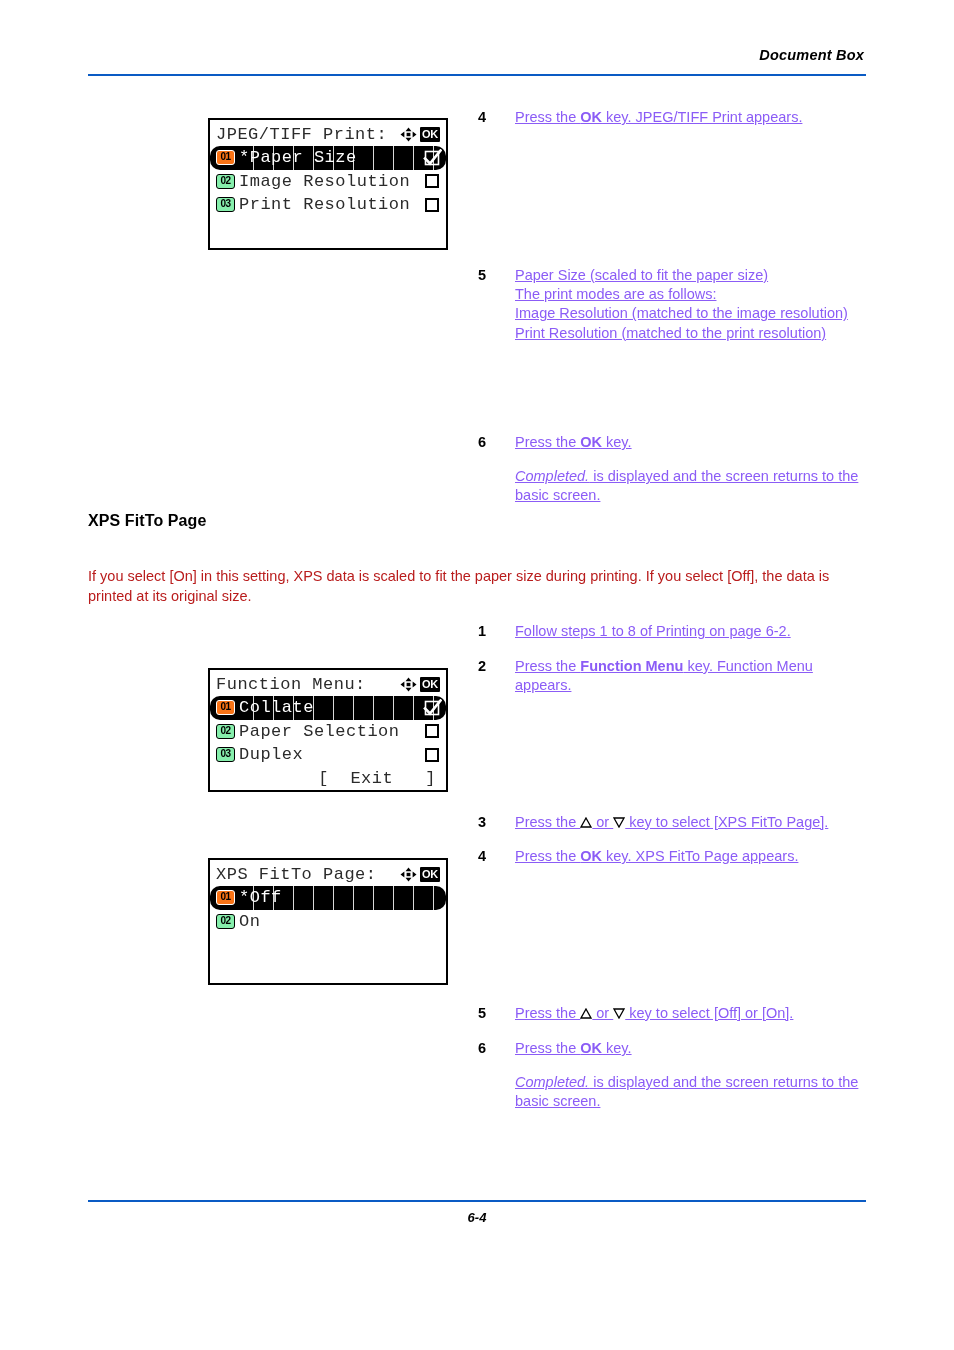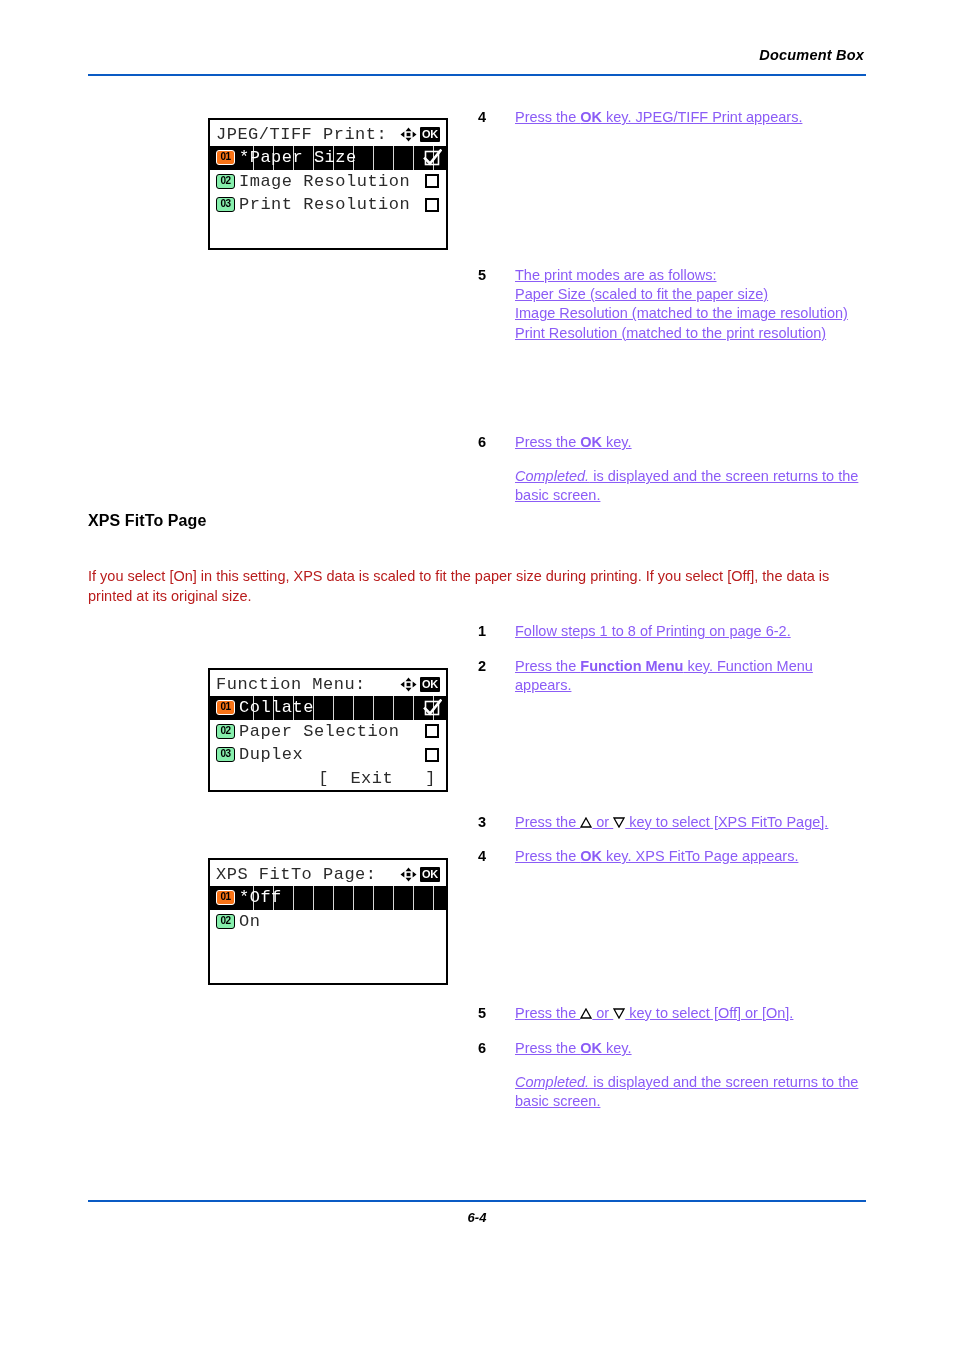--- a/index.html
+++ b/index.html
@@ -80,20 +80,21 @@
     overflow: hidden;
   }
   .lcd-row {
     position: relative;
     height: 23.5px;
     display: flex;
     align-items: center;
     padding: 0 4px 0 6px;
     box-sizing: border-box;
     white-space: pre;
+    border-radius: 10px;
   }
   .lcd-title-row {
     height: 26px;
     padding-top: 2px;
   }
   .lcd-title {
     font-size: 17px;
     letter-spacing: 0.5px;
     color: #2b2b2b;
     flex: 1 1 auto;
@@ -318,22 +319,22 @@
   <div class="step" style="left:478px; top:108px; width:390px;">
     <span class="step-num">4</span>
     <div class="step-body">
       <p><span>Press the </span><b>OK</b><span> key. JPEG/TIFF Print appears.</span></p>
     </div>
   </div>
 
   <div class="step" style="left:478px; top:266px; width:390px;">
     <span class="step-num">5</span>
     <div class="step-body">
+      <p class="tight">Paper Size (scaled to fit the paper size)</p>
       <p class="tight">The print modes are as follows:</p>
-      <p class="tight">Paper Size (scaled to fit the paper size)</p>
       <p class="tight">Image Resolution (matched to the image resolution)</p>
       <p class="tight">Print Resolution (matched to the print resolution)</p>
     </div>
   </div>
 
   <div class="step" style="left:478px; top:433px; width:390px;">
     <span class="step-num">6</span>
     <div class="step-body">
       <p><span>Press the </span><b>OK</b><span> key.</span></p>
       <p><i>Completed.</i><span> is displayed and the screen returns to the basic screen.</span></p>

